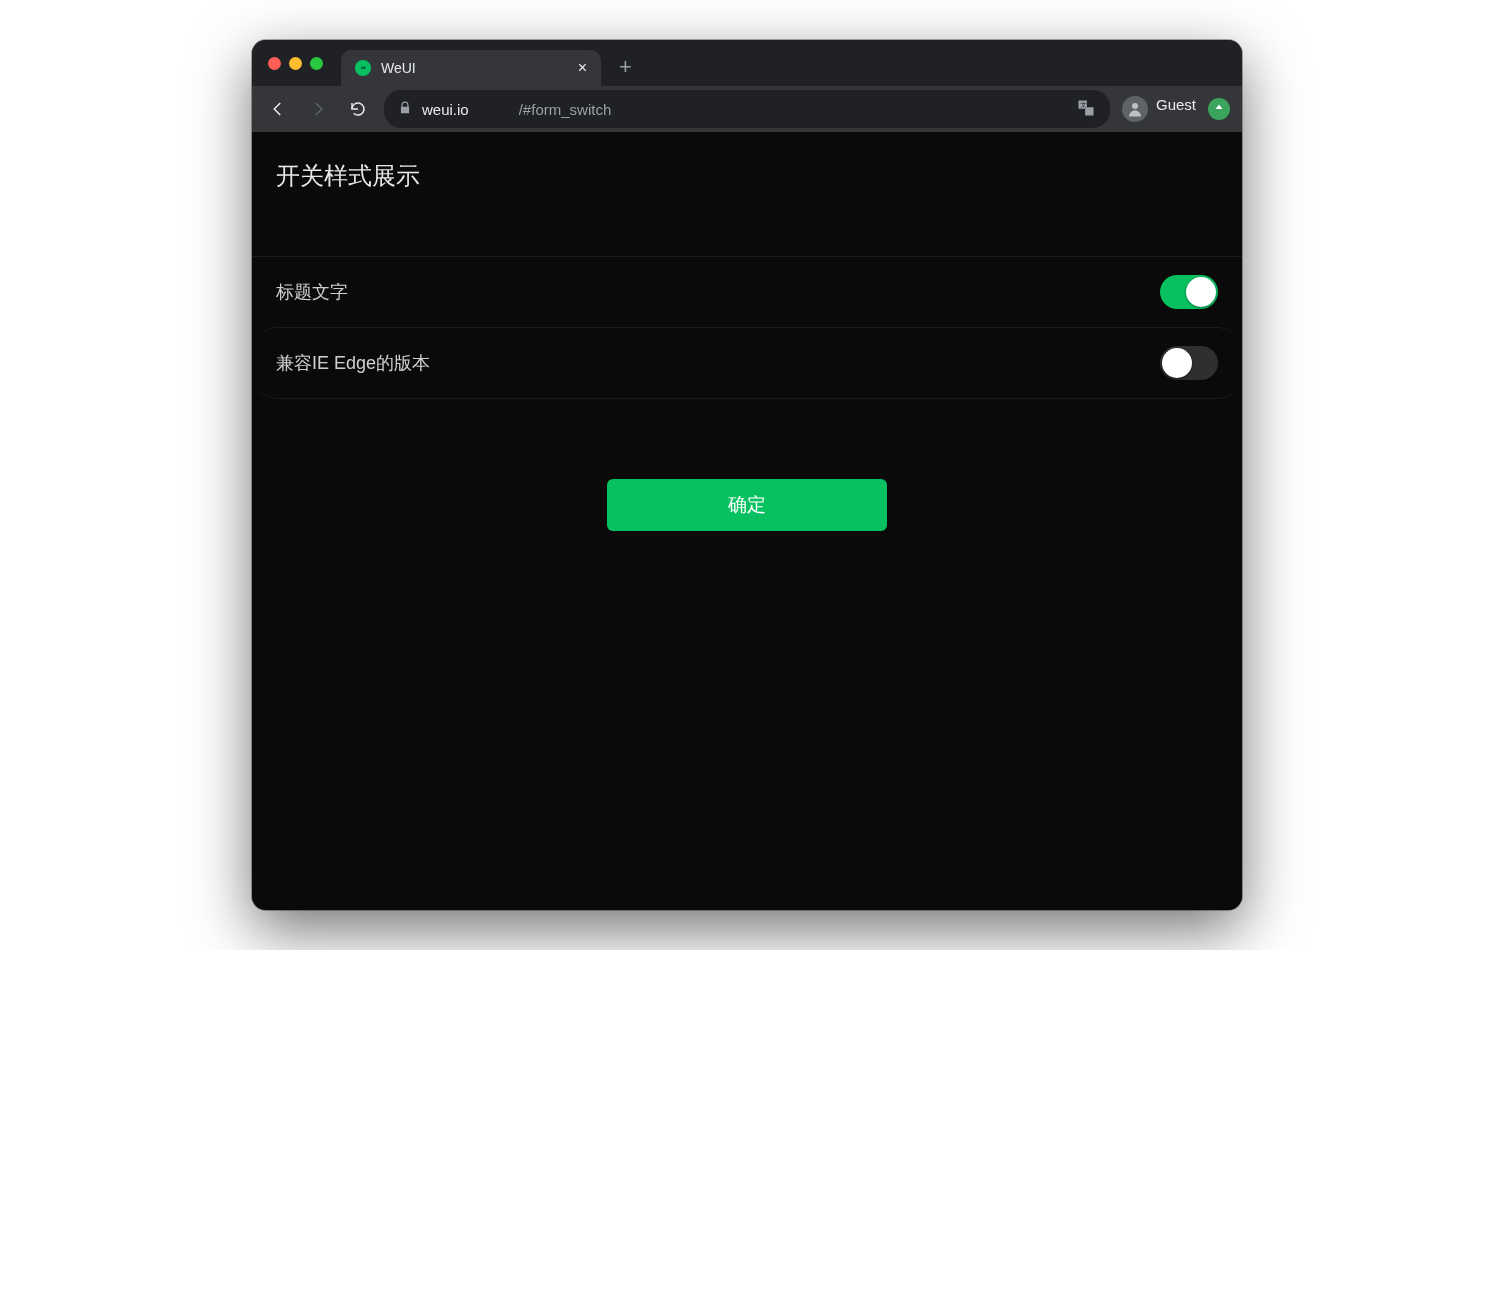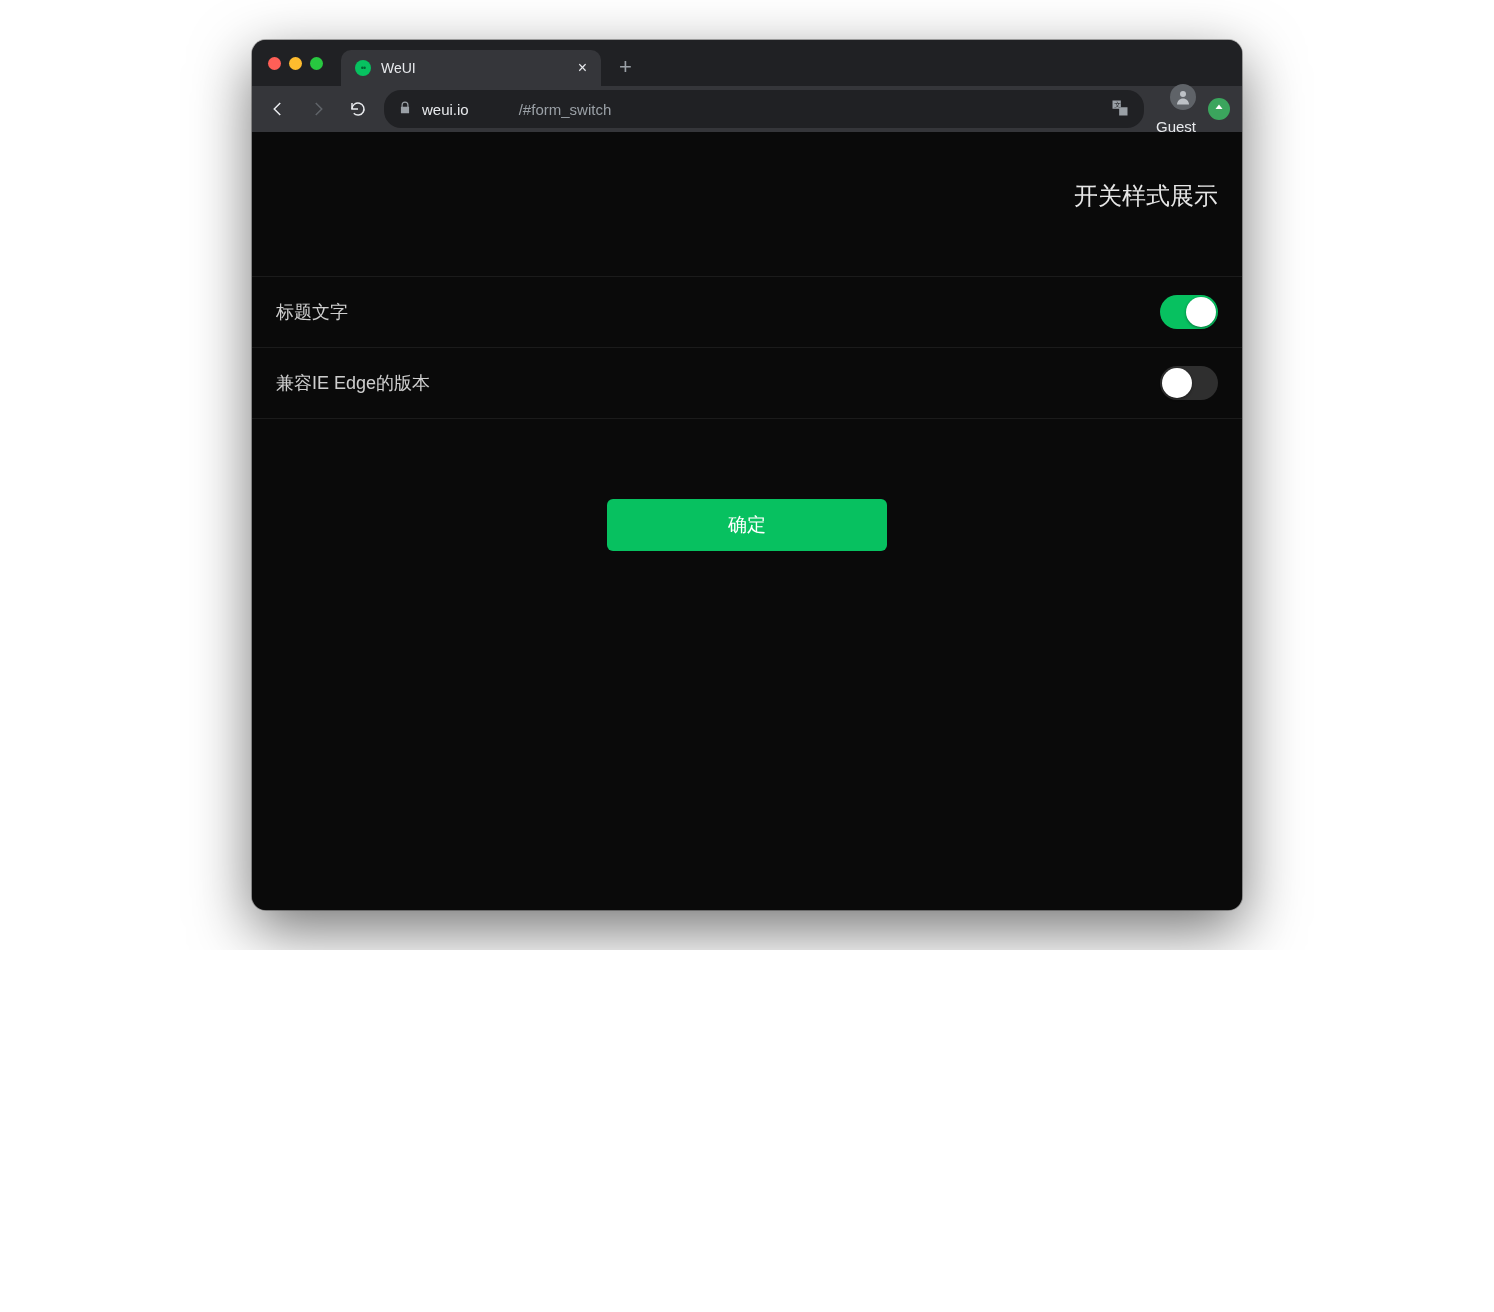--- a/index.html
+++ b/index.html
@@ -54,36 +54,36 @@
     .ticon svg{width:18px;height:18px;stroke:#e8eaed;fill:none;stroke-width:2;}
     .ticon.dis svg{stroke:#5f6368;}
     .omnibox{
       flex:1;height:38px;background:#202124;border-radius:17px;
       display:flex;align-items:center;padding:0 14px;color:#e8eaed;font-size:15px;gap:10px;
     }
     .urlhost{color:#e8eaed;}
     .urlpath{color:#9aa0a6;margin-left:40px;}
     .lock svg{width:14px;height:14px;fill:#9aa0a6;}
     .translate svg{width:20px;height:20px;fill:#9aa0a6;}
-    .guest{display:flex;align-items:flex-end;gap:8px;color:#e8eaed;font-size:15px;flex-direction:column;}
+    .guest{display:flex;align-items:flex-start;gap:8px;color:#e8eaed;font-size:15px;}
     .guest .av{width:26px;height:26px;border-radius:50%;background:#5f6368;display:flex;align-items:center;justify-content:center;}
     .guest .av svg{width:18px;height:18px;fill:#bdc1c6;}
     .ext{width:22px;height:22px;border-radius:50%;background:#3ba55d;display:flex;align-items:center;justify-content:center;}
     .ext svg{width:12px;height:12px;fill:#fff;}
     
     .page{flex:1;background:#0a0a0a;color:rgba(255,255,255,.85);overflow:auto;}
-    .page-hd{padding:48px 24px 24px;text-align:right;margin-left:16px;}
+    .page-hd{padding:28px 24px 24px;text-align:left;}
     .page-title{font-size:24px;font-weight:500;color:rgba(255,255,255,.9);}
     .cells{margin-top:40px;background:transparent;}
     .cell{
       display:flex;align-items:center;justify-content:space-between;
       padding:18px 24px;border-top:1px solid rgba(255,255,255,.07);
       font-size:18px;color:rgba(255,255,255,.8);
     }
-    .cell:last-child{border-bottom:1px solid rgba(255,255,255,.07);}
+    .cell:last-child{border-bottom:1px solid rgba(255,255,255,.07);border-radius:25px;}
     .switch{position:relative;width:58px;height:34px;border-radius:17px;background:#2f2f2f;cursor:pointer;transition:.2s;}
     .switch .knob{position:absolute;width:30px;height:30px;border-radius:50%;background:#fff;top:2px;left:2px;transition:.2s;box-shadow:0 1px 3px rgba(0,0,0,.4);}
     .switch.on{background:#07c160;}
     .switch.on .knob{left:26px;}
     .switch.alt{width:58px;}
     .switch.alt .knob{left:2px;}
     .btn-area{padding:80px 16px 24px;display:flex;justify-content:center;}
     .primary-btn{
       width:280px;height:52px;border-radius:6px;background:#07c160;color:#fff;
       font-size:19px;font-weight:500;border:none;cursor:pointer;

